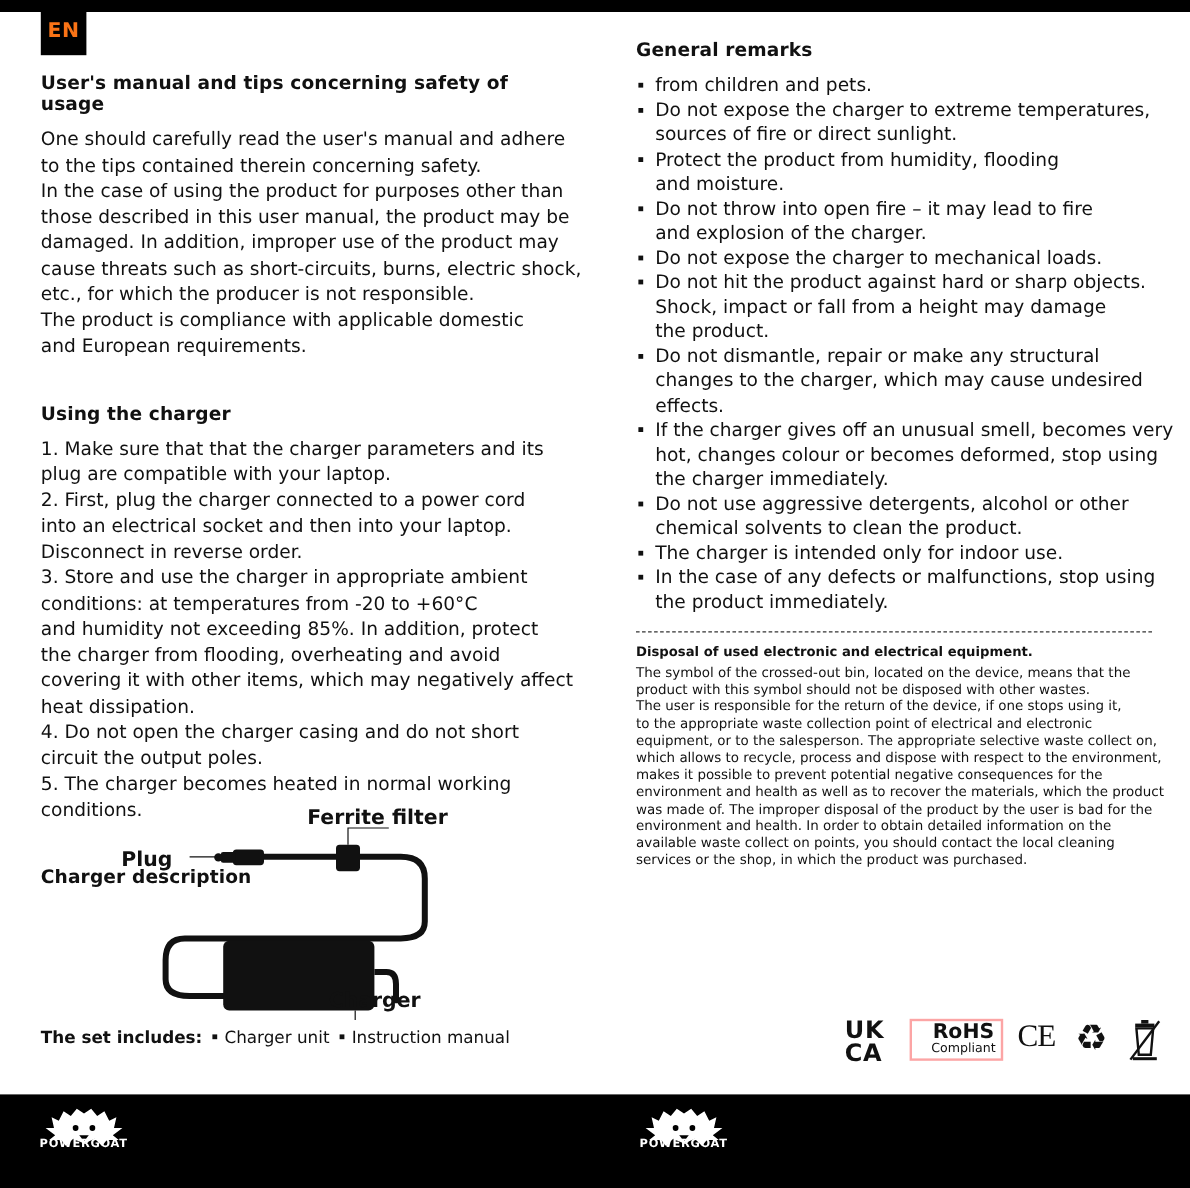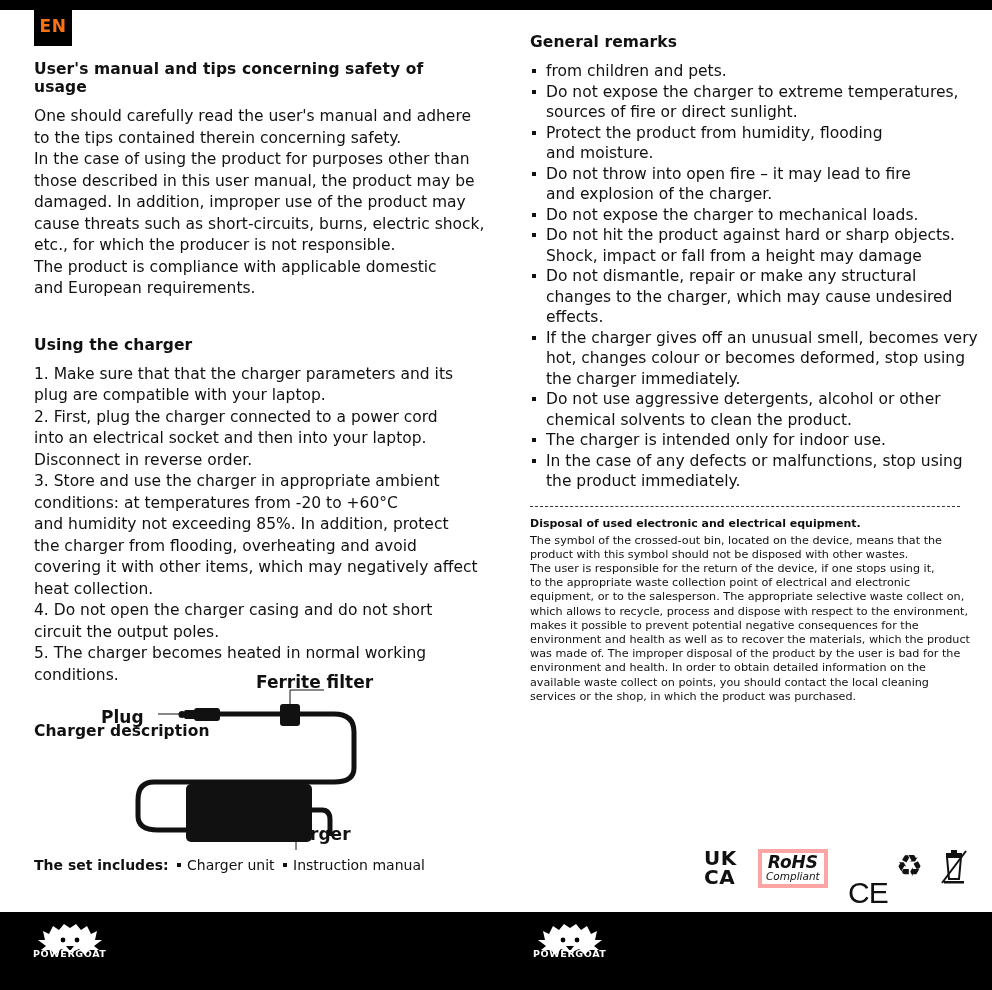--- a/index.html
+++ b/index.html
@@ -158,35 +158,33 @@
     position: absolute;
     left: 4px; top: 4px;
     font-size: 20px;
     font-weight: bold;
     line-height: 19px;
     letter-spacing: 0.5px;
   }
   .rohs {
     position: absolute;
     left: 58px; top: 4px;
-    border: 4px solid #fca5a5;
-    padding: 1px 4px 2px 4px;
+    border: 2px solid #fca5a5;
+    padding: 1px 4px 2px 16px;
     text-align: center;
-    font-style: italic;
   }
   .rohs .r1 { font-size: 17px; font-weight: bold; line-height: 17px; }
   .rohs .r2 { font-size: 10.5px; line-height: 11px; }
   .ce {
     position: absolute;
     left: 148px; top: 5px;
-    font-size: 30px;
+    font-size: 26px;
     line-height: 27px;
-    font-family: Liberation Sans, sans-serif;
+    font-family: Liberation Serif, serif;
     letter-spacing: -1px;
-    margin-top: 29px;
   }
   .recycle {
     position: absolute;
     left: 196px; top: 6px;
     font-size: 30px;
     line-height: 30px;
   }
   .wee {
     position: absolute;
     left: 240px; top: 4px;
@@ -248,21 +246,21 @@
     <div>1. Make sure that that the charger parameters and its</div>
     <div>plug are compatible with your laptop.</div>
     <div>2. First, plug the charger connected to a power cord</div>
     <div>into an electrical socket and then into your laptop.</div>
     <div>Disconnect in reverse order.</div>
     <div>3. Store and use the charger in appropriate ambient</div>
     <div>conditions: at temperatures from -20 to +60°C</div>
     <div>and humidity not exceeding 85%. In addition, protect</div>
     <div>the charger from flooding, overheating and avoid</div>
     <div>covering it with other items, which may negatively affect</div>
-    <div>heat collection.</div>
+    <div>heat dissipation.</div>
     <div>4. Do not open the charger casing and do not short</div>
     <div>circuit the output poles.</div>
     <div>5. The charger becomes heated in normal working</div>
     <div>conditions.</div>
   </div>
 
   <h2 class="sec sp">Charger description</h2>
 </div>
 
 <div class="diagram">
@@ -321,20 +319,21 @@
       <span class="ln">and explosion of the charger.</span>
     </li>
     <li>
         <span class="sq"></span>
       <span class="ln">Do not expose the charger to mechanical loads.</span>
     </li>
     <li>
         <span class="sq"></span>
       <span class="ln">Do not hit the product against hard or sharp objects.</span>
       <span class="ln">Shock, impact or fall from a height may damage</span>
+      <span class="ln">the product.</span>
     </li>
     <li>
         <span class="sq"></span>
       <span class="ln">Do not dismantle, repair or make any structural</span>
       <span class="ln">changes to the charger, which may cause undesired</span>
       <span class="ln">effects.</span>
     </li>
     <li>
         <span class="sq"></span>
       <span class="ln">If the charger gives off an unusual smell, becomes very</span>

